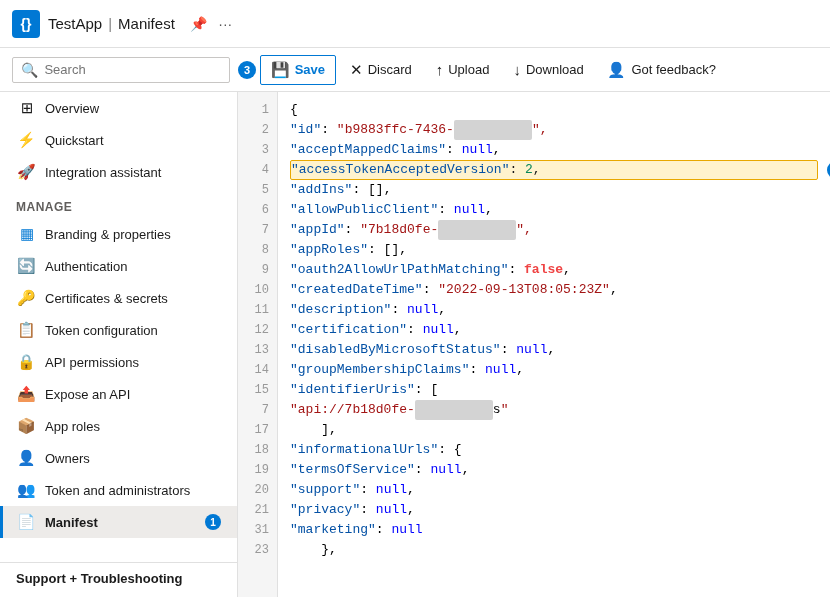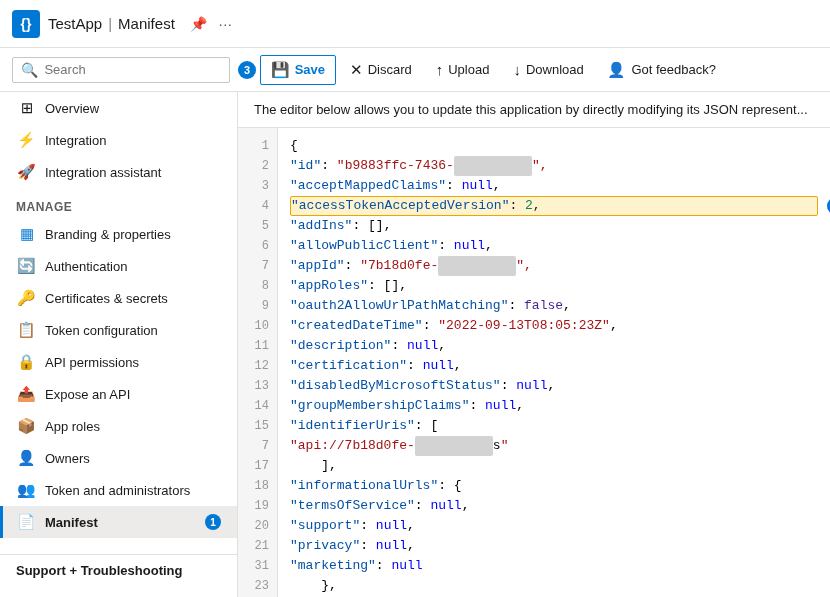--- a/index.html
+++ b/index.html
@@ -41,21 +41,21 @@
     
     .editor { flex: 1; display: flex; overflow: hidden; background: #fff; font-family: 'Consolas', 'Courier New', monospace; font-size: 13px; }
     .line-numbers { width: 40px; background: #f5f5f5; border-right: 1px solid #e0e0e0; padding: 8px 0; text-align: right; color: #999; font-size: 12px; flex-shrink: 0; user-select: none; overflow: hidden; }
     .line-numbers .ln { padding: 0 8px 0 0; height: 20px; line-height: 20px; display: block; }
     .code-area { flex: 1; padding: 8px 12px; overflow: auto; }
     .code-line { height: 20px; line-height: 20px; white-space: pre; display: flex; align-items: center; }
     .code-line.highlighted { background: #fff3cd; border: 1.5px solid #e8a800; border-radius: 2px; position: relative; }
     .blurred { background: #d3d3d3; color: transparent; border-radius: 2px; display: inline-block; }
 
     
-    .sidebar-bottom { border-top: 1px solid #e0e0e0; margin-top: 16px; padding: 8px 16px; font-size: 13px; font-weight: 600; color: #1b1b1b; }
+    .sidebar-bottom { border-top: 1px solid #e0e0e0; margin-top: 24px; padding: 8px 16px; font-size: 13px; font-weight: 600; color: #1b1b1b; }
   </style>
 </head>
 <body>
 
 <div class="header">
   <div class="header-logo">
     <span>{}</span>
   </div>
   <div class="header-title">
     <span>TestApp</span>
@@ -99,21 +99,21 @@
 <div class="layout">
 
   <div class="sidebar">
 
     <div class="sidebar-item">
       <span class="item-icon">⊞</span>
       <span>Overview</span>
     </div>
     <div class="sidebar-item">
       <span class="item-icon">⚡</span>
-      <span>Integration</span>
+      <span>Quickstart</span>
     </div>
     <div class="sidebar-item">
       <span class="item-icon">🚀</span>
       <span>Integration assistant</span>
     </div>
 
     <div class="sidebar-section-title">Manage</div>
 
     <div class="sidebar-item">
       <span class="item-icon" style="color:#0078d4;">▦</span>
@@ -154,21 +154,20 @@
     <div class="sidebar-item active">
       <span class="item-icon" style="color:#0078d4;">📄</span>
       <span>Manifest</span>
       <span class="item-badge">1</span>
     </div>
 
     <div class="sidebar-bottom">Support + Troubleshooting</div>
   </div>
 
   <div class="main">
-    <div class="main-desc">The editor below allows you to update this application by directly modifying its JSON represent...</div>
 
     <div class="editor">
       <div class="line-numbers" id="lineNumbers">
           <span class="ln">1</span>
           <span class="ln">2</span>
           <span class="ln">3</span>
           <span class="ln">4</span>
           <span class="ln">5</span>
           <span class="ln">6</span>
           <span class="ln">7</span>
@@ -191,21 +190,21 @@
         </div>
       <div class="code-area" id="codeArea">
           <div class="code-line" style="position: relative;">{</div>
           <div class="code-line" style="position: relative;">    <span style="color:#0451a5;">"id"</span>: <span style="color:#a31515;">"b9883ffc-7436-</span><span class="blurred">██████████</span><span style="color:#a31515;">",</span></div>
           <div class="code-line" style="position: relative;">    <span style="color:#0451a5;">"acceptMappedClaims"</span>: <span style="color:#0000ff;">null</span>,</div>
           <div class="code-line highlighted" style="position: relative;"><span style="color:#0451a5;">"accessTokenAcceptedVersion"</span><span style="color:#1b1b1b;">: </span><span style="color:#098658;">2</span><span style="color:#1b1b1b;">,</span><span class="badge-circle" style="position: absolute; right: -28px; top: 50%; transform: translateY(-50%); z-index: 10;">2</span></div>
           <div class="code-line" style="position: relative;">    <span style="color:#0451a5;">"addIns"</span>: [],</div>
           <div class="code-line" style="position: relative;">    <span style="color:#0451a5;">"allowPublicClient"</span>: <span style="color:#0000ff;">null</span>,</div>
           <div class="code-line" style="position: relative;">    <span style="color:#0451a5;">"appId"</span>: <span style="color:#a31515;">"7b18d0fe-</span><span class="blurred">██████████</span><span style="color:#a31515;">",</span></div>
           <div class="code-line" style="position: relative;">    <span style="color:#0451a5;">"appRoles"</span>: [],</div>
-          <div class="code-line" style="position: relative;">    <span style="color:#0451a5;">"oauth2AllowUrlPathMatching"</span>: <span style="color:#4c1d95;">false</span>,</div>
+          <div class="code-line" style="position: relative;">    <span style="color:#0451a5;">"oauth2AllowUrlPathMatching"</span>: <span style="color:#ef4444;font-weight:bold;">false</span>,</div>
           <div class="code-line" style="position: relative;">    <span style="color:#0451a5;">"createdDateTime"</span>: <span style="color:#a31515;">"2022-09-13T08:05:23Z"</span>,</div>
           <div class="code-line" style="position: relative;">    <span style="color:#0451a5;">"description"</span>: <span style="color:#0000ff;">null</span>,</div>
           <div class="code-line" style="position: relative;">    <span style="color:#0451a5;">"certification"</span>: <span style="color:#0000ff;">null</span>,</div>
           <div class="code-line" style="position: relative;">    <span style="color:#0451a5;">"disabledByMicrosoftStatus"</span>: <span style="color:#0000ff;">null</span>,</div>
           <div class="code-line" style="position: relative;">    <span style="color:#0451a5;">"groupMembershipClaims"</span>: <span style="color:#0000ff;">null</span>,</div>
           <div class="code-line" style="position: relative;">    <span style="color:#0451a5;">"identifierUris"</span>: [</div>
           <div class="code-line" style="position: relative;">        <span style="color:#a31515;">"api://7b18d0fe-</span><span class="blurred">██████████</span>s<span style="color:#a31515;">"</span></div>
           <div class="code-line" style="position: relative;">    ],</div>
           <div class="code-line" style="position: relative;">    <span style="color:#0451a5;">"informationalUrls"</span>: {</div>
           <div class="code-line" style="position: relative;">        <span style="color:#0451a5;">"termsOfService"</span>: <span style="color:#0000ff;">null</span>,</div>

